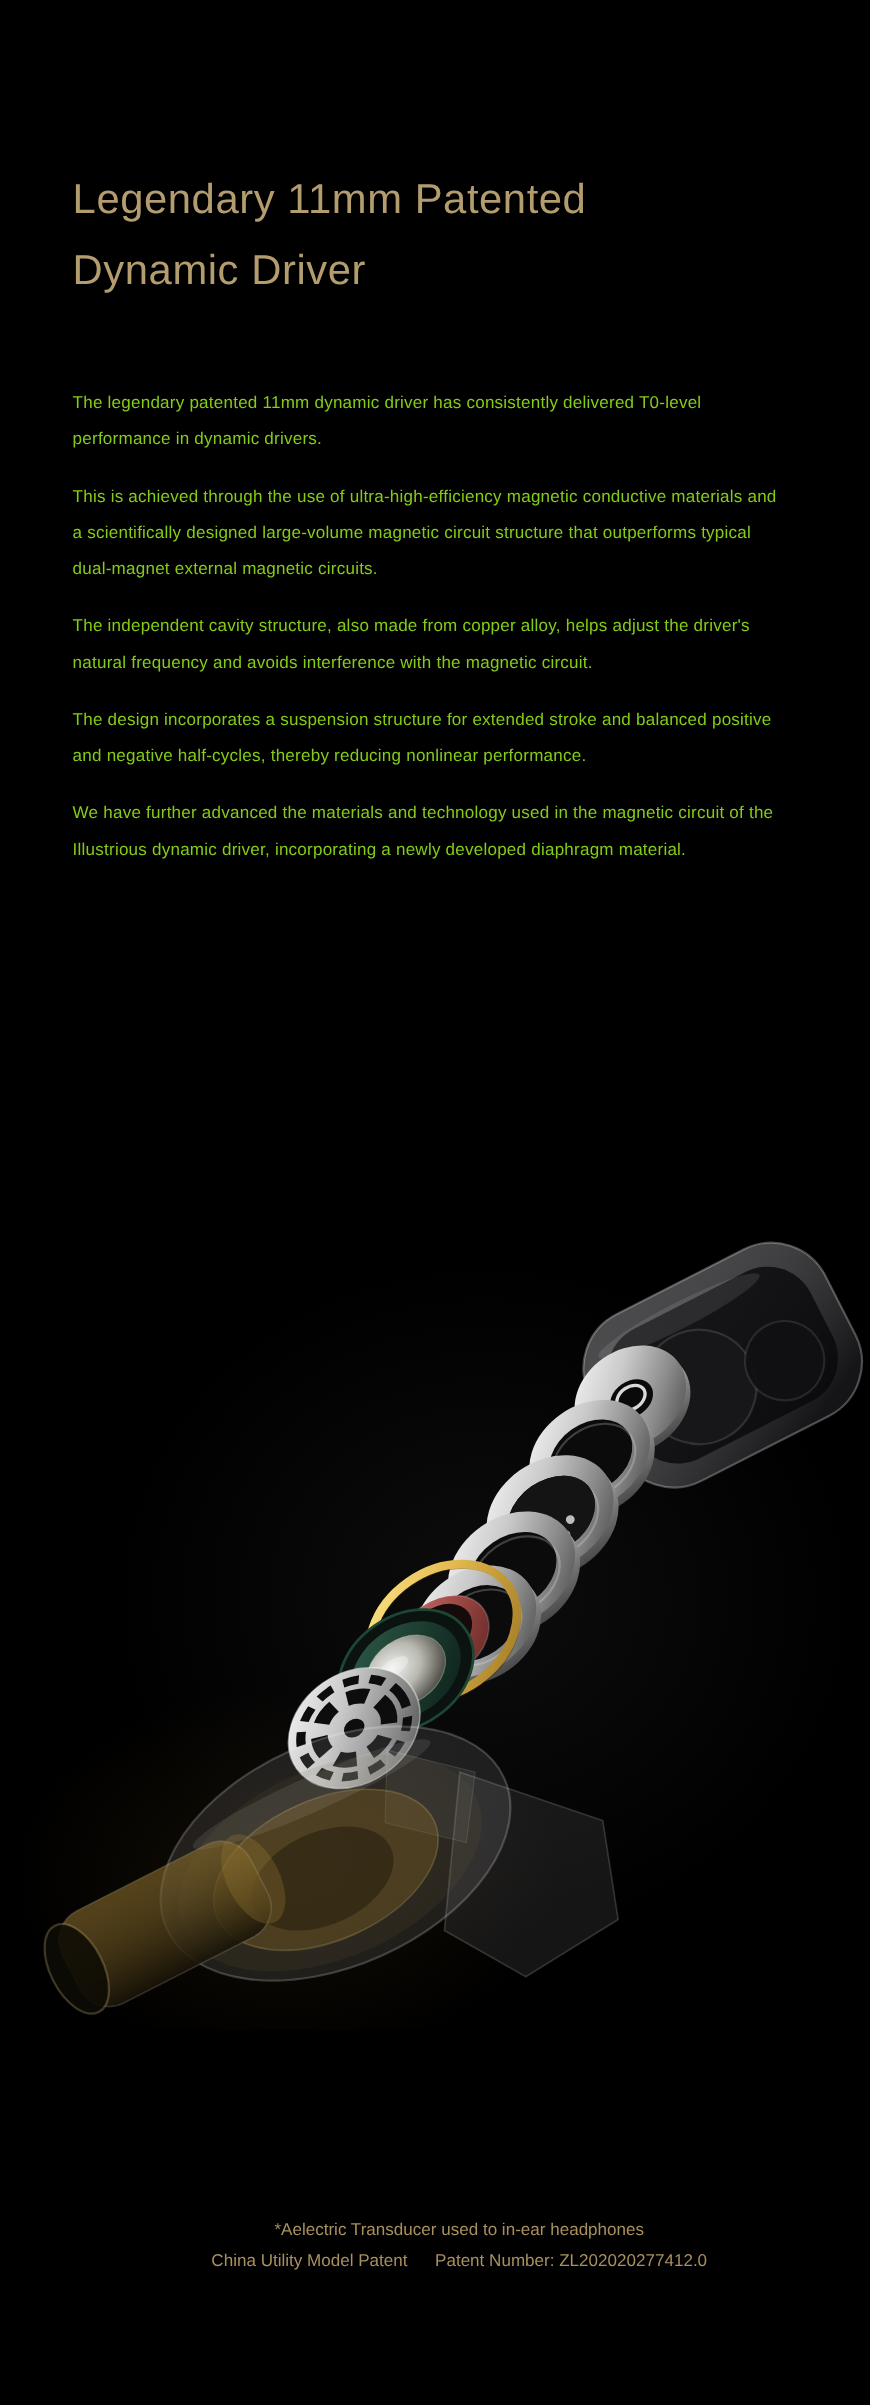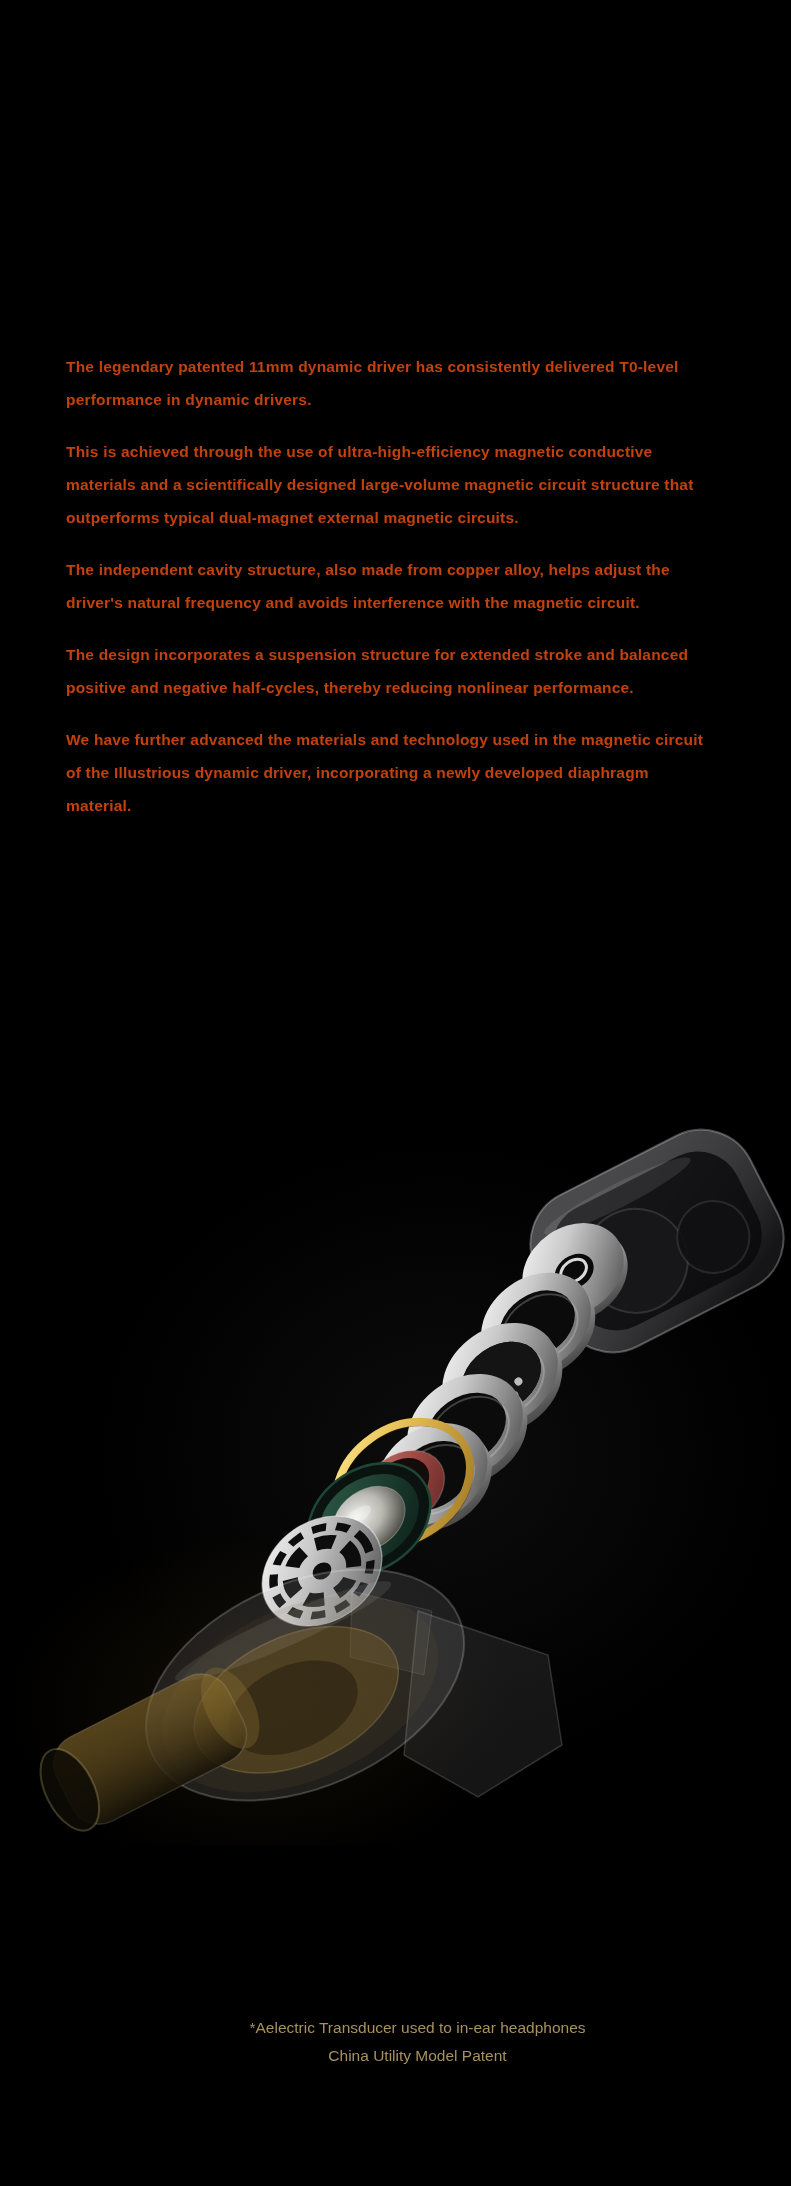--- a/index.html
+++ b/index.html
@@ -27,22 +27,21 @@
     position: absolute;
     left: 66px;
     top: 350px;
     width: 645px;
   }
   .copy p {
     margin: 0 0 19px 0;
     font-size: 15.5px;
     line-height: 33px;
     letter-spacing: 0.2px;
-    color: #c2410c;
-    font-weight: bold;
+    color: #84cc16;
   }
   .figure {
     position: absolute;
     left: 0;
     top: 1055px;
     width: 791px;
     height: 790px;
     margin: 0;
   }
   .page-footer {
@@ -62,20 +61,22 @@
     justify-content: center;
     gap: 25px;
   }
 </style>
 </head>
 <body>
 
 <div class="page">
 
   <h1 class="title">
+    <span>Legendary 11mm Patented</span>
+    <span>Dynamic Driver</span>
   </h1>
 
   <div class="copy">
     <p>The legendary patented 11mm dynamic driver has consistently delivered T0-level performance in dynamic drivers.</p>
     <p>This is achieved through the use of ultra-high-efficiency magnetic conductive materials and a scientifically designed large-volume magnetic circuit structure that outperforms typical dual-magnet external magnetic circuits.</p>
     <p>The independent cavity structure, also made from copper alloy, helps adjust the driver's natural frequency and avoids interference with the magnetic circuit.</p>
     <p>The design incorporates a suspension structure for extended stroke and balanced positive and negative half-cycles, thereby reducing nonlinear performance.</p>
     <p>We have further advanced the materials and technology used in the magnetic circuit of the Illustrious dynamic driver, incorporating a newly developed diaphragm material.</p>
   </div>
 
@@ -209,16 +210,17 @@
         <ellipse cx="-90" cy="0" rx="24" ry="44" fill="rgba(14,11,5,0.88)" stroke="rgba(205,185,125,0.28)" stroke-width="2"></ellipse>
         <ellipse cx="90" cy="0" rx="24" ry="44" fill="rgba(160,128,54,0.28)"></ellipse>
       </g>
     </svg>
   </figure>
 
   <div class="page-footer">
     <p>*Aelectric Transducer used to in-ear headphones</p>
     <div class="patent-row">
       <span>China Utility Model Patent</span>
+      <span>Patent Number: ZL202020277412.0</span>
     </div>
   </div>
 
 </div>
 
 </body></html>

